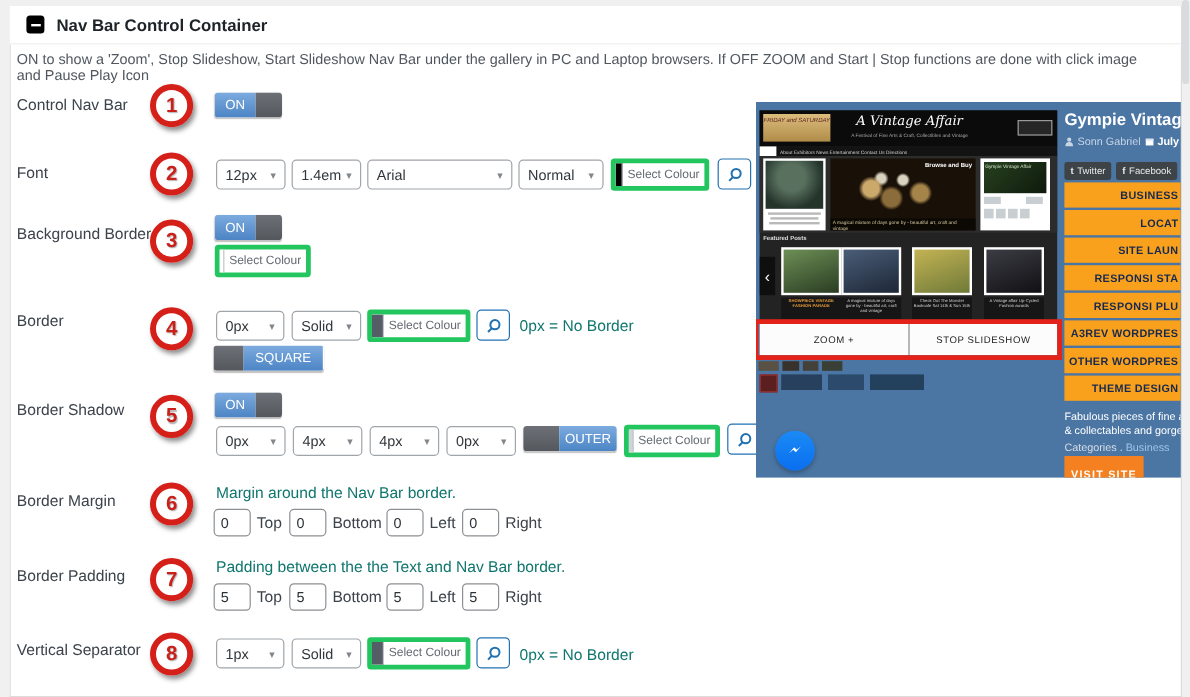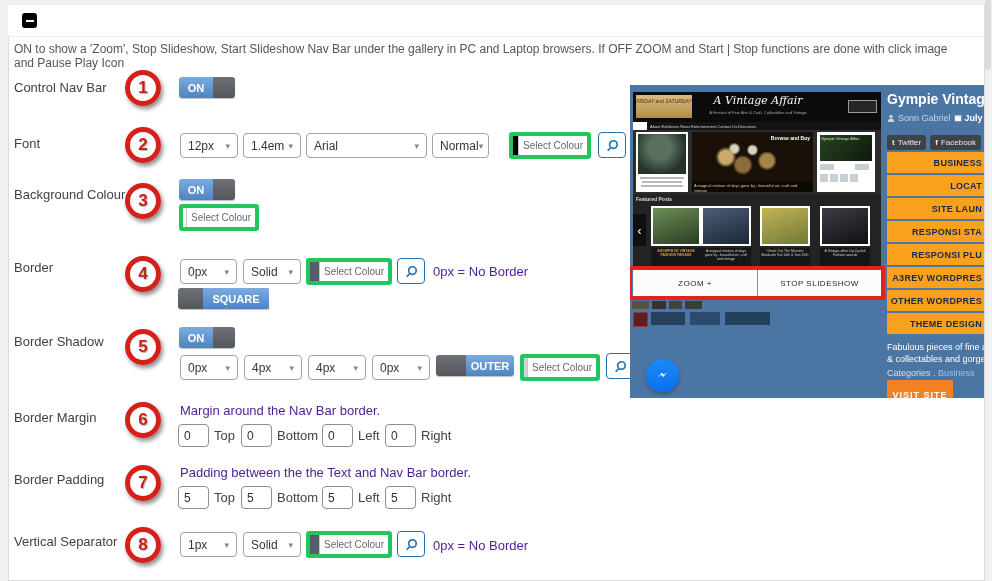--- a/index.html
+++ b/index.html
@@ -7,31 +7,31 @@
   .abs{position:absolute;}
   .panel{left:8px;top:5px;width:977px;height:576px;background:#fff;border:1px solid #dcdcde;box-sizing:border-box;}
   .panel-head{left:8px;top:5px;width:976px;height:32px;display:flex;align-items:center;gap:10px;padding-left:14px;box-sizing:border-box;border-bottom:1px solid #eef0f1;background:#fff;}
   .collapse-btn{width:15px;height:15px;background:#000;border-radius:3px;display:flex;align-items:center;justify-content:center;cursor:pointer;}
   .collapse-btn i{display:block;width:8px;height:2px;background:#fff;}
   .panel-title{font-size:14px;font-weight:700;color:#1d2327;}
   .desc{left:14px;top:42px;width:940px;font-size:12px;color:#50575e;}
   .rowlabel{font-size:13px;color:#3c434a;}
   .marker{width:26px;height:26px;border:5px solid #d5201a;border-radius:50%;color:#c9201a;font-weight:700;font-size:17px;display:flex;align-items:center;justify-content:center;background:rgba(255,255,255,.55);box-shadow:2px 3px 4px rgba(0,0,0,.45);text-shadow:1px 1px 1px rgba(0,0,0,.3);}
   .toggle{height:21px;display:flex;border-radius:3px;overflow:hidden;cursor:pointer;box-shadow:0 1px 1px rgba(0,0,0,.25);}
-  .t-blue{background:linear-gradient(180deg,#7cabdf,#4c84c4);color:#fff;font-weight:700;font-size:11px;display:flex;align-items:center;justify-content:center;}
+  .t-blue{background:linear-gradient(180deg,#7cabdf,#4c84c4);color:#fff;font-weight:400;font-size:11px;display:flex;align-items:center;justify-content:center;}
   .t-knob{background:linear-gradient(180deg,#6d7177,#54575c);}
   .dd{height:25px;border:1px solid #a0a5aa;border-radius:4px;background:#fff;display:flex;align-items:center;justify-content:space-between;padding:0 7px;font-size:12px;color:#32373c;box-sizing:border-box;cursor:pointer;}
   .caret{color:#82878c;font-size:9px;}
   .sc{height:27px;border:4px solid #22c55e;border-radius:3px;background:#fff;display:flex;box-sizing:border-box;overflow:hidden;cursor:pointer;}
   .sc-swatch{width:25px;border-right:1px solid #c3c4c7;}
   .sc-label{flex:1;display:flex;align-items:center;justify-content:center;font-size:10px;color:#646970;padding:0 4px;white-space:nowrap;}
   .mag{width:28px;height:26px;border:1px solid #2271b1;border-radius:4px;background:#fff;display:flex;align-items:center;justify-content:center;box-sizing:border-box;cursor:pointer;}
   .numbox{width:31px;height:23px;border:1px solid #8c8f94;border-radius:4px;box-sizing:border-box;font-size:12px;padding:0 5px;color:#2c3338;font-family:"Liberation Sans",sans-serif;}
   .dimlbl{font-size:13px;color:#3c434a;}
-  .hint{font-size:13px;color:#4c1d95;}
+  .hint{font-size:13px;color:#0f766e;}
   
   .preview{left:630px;top:85px;width:354px;height:313px;background:#4b76a4;overflow:hidden;}
   .site{left:3px;top:7px;width:248px;height:204px;background:#232323;}
   .site-head{left:0;top:0;width:248px;height:30px;background:#0b0b0b;}
   .banner{left:3px;top:3px;width:56px;height:23px;background:linear-gradient(180deg,#dcbc7c,#b08c49);font-size:5px;color:#571d1d;font-style:italic;text-align:center;padding-top:3px;box-sizing:border-box;}
   .site-title{left:66px;top:2px;width:118px;text-align:center;color:#fff;font-family:"DejaVu Serif",serif;font-style:italic;font-size:11px;white-space:nowrap;}
   .site-sub{left:62px;top:18px;width:126px;text-align:center;color:#a9a9a9;font-size:4px;white-space:nowrap;overflow:hidden;}
   .tickets{left:215px;top:8px;width:29px;height:13px;background:#262626;border:1px solid #9a9a9a;box-sizing:border-box;}
   .site-nav{left:0;top:30px;width:248px;height:8px;background:#131313;display:flex;align-items:center;font-size:4px;color:#d5d5d5;white-space:nowrap;}
   .home-chip{width:14px;height:8px;background:#fff;margin-right:3px;}
@@ -74,20 +74,21 @@
 </style>
 </head>
 <body>
 
 <div class="abs panel"></div>
 
 <div class="abs panel-head">
   <span class="collapse-btn">
       <i></i>
     </span>
+  <span class="panel-title">Nav Bar Control Container</span>
 </div>
 <div class="abs desc">ON to show a 'Zoom', Stop Slideshow, Start Slideshow Nav Bar under the gallery in PC and Laptop browsers. If OFF ZOOM and Start | Stop functions are done with click image and Pause Play Icon</div>
 
 <div class="abs rowlabel" style="left:14px;top:80px">Control Nav Bar</div>
 <div class="abs marker" style="left:125px;top:70px">1</div>
 <div class="abs toggle" style="left:179px;top:77px;width:56px">
   <span class="t-blue" style="width:34px">ON</span>
   <span class="t-knob" style="width:22px"></span>
 </div>
 
@@ -98,36 +99,36 @@
     <span class="caret">▾</span>
 </div>
 <div class="abs dd" style="left:243px;top:133px;width:58px">
   <span>1.4em</span>
     <span class="caret">▾</span>
 </div>
 <div class="abs dd" style="left:306px;top:133px;width:121px">
   <span>Arial</span>
     <span class="caret">▾</span>
 </div>
-<div class="abs dd" style="left:432px;top:133px;width:57px">
+<div class="abs dd" style="left:432px;top:133px;width:71px">
   <span>Normal</span>
     <span class="caret">▾</span>
 </div>
 <div class="abs sc" style="left:509px;top:132px;width:82px">
   <span class="sc-swatch" style="background: rgb(0, 0, 0);"></span>
   <span class="sc-label">Select Colour</span>
 </div>
 <div class="abs mag" style="left:598px;top:132px">
   <svg width="13" height="13" viewBox="0 0 14 14">
       <circle cx="8" cy="6" r="4.1" fill="none" stroke="#2271b1" stroke-width="1.8"></circle>
       <line x1="5" y1="9.4" x2="1.8" y2="12.6" stroke="#2271b1" stroke-width="1.8"></line>
     </svg>
 </div>
 
-<div class="abs rowlabel" style="left:14px;top:187px">Background Colour</div>
+<div class="abs rowlabel" style="left:14px;top:187px">Background Border</div>
 <div class="abs marker" style="left:125px;top:183px">3</div>
 <div class="abs toggle" style="left:179px;top:179px;width:56px">
   <span class="t-blue" style="width:34px">ON</span>
   <span class="t-knob" style="width:22px"></span>
 </div>
 <div class="abs sc" style="left:179px;top:204px;width:80px">
   <span class="sc-swatch" style="width: 22px; background: rgb(255, 255, 255);"></span>
   <span class="sc-label">Select Colour</span>
 </div>
 

